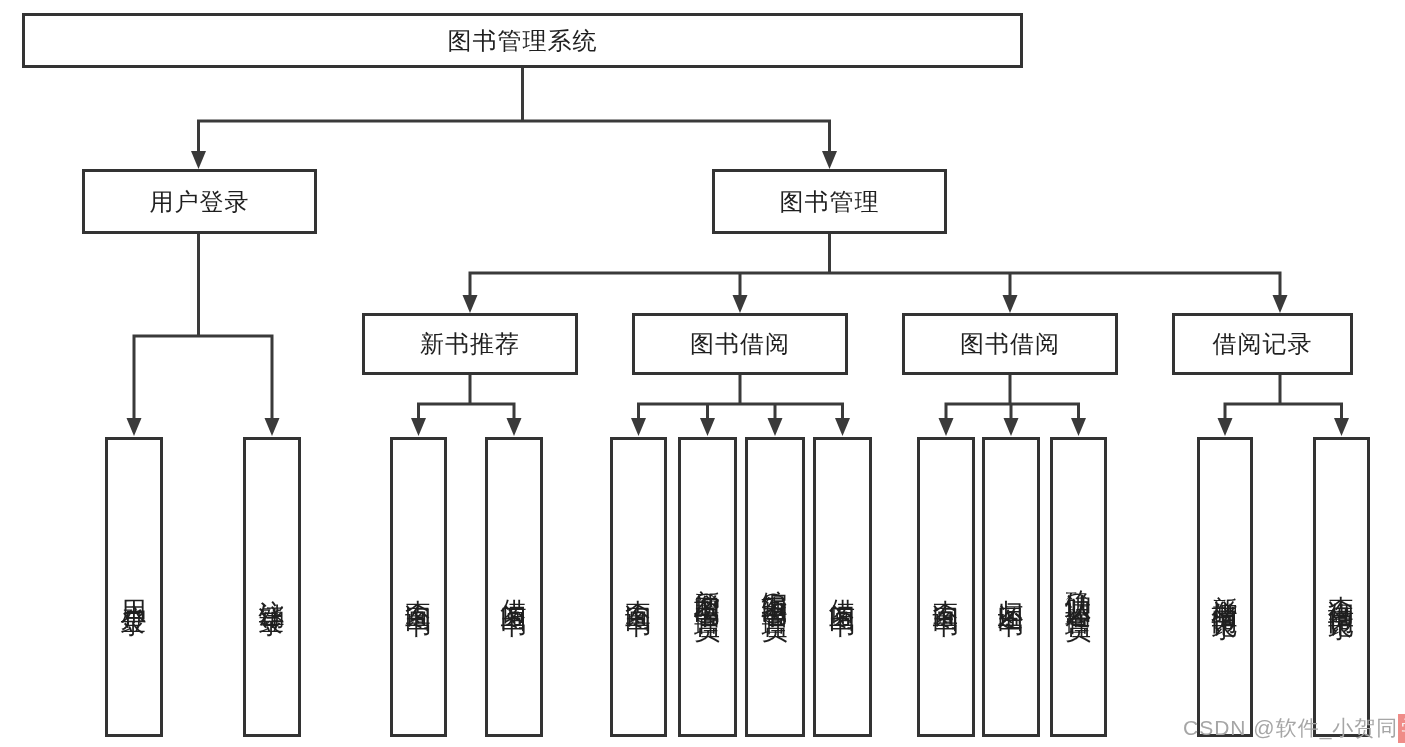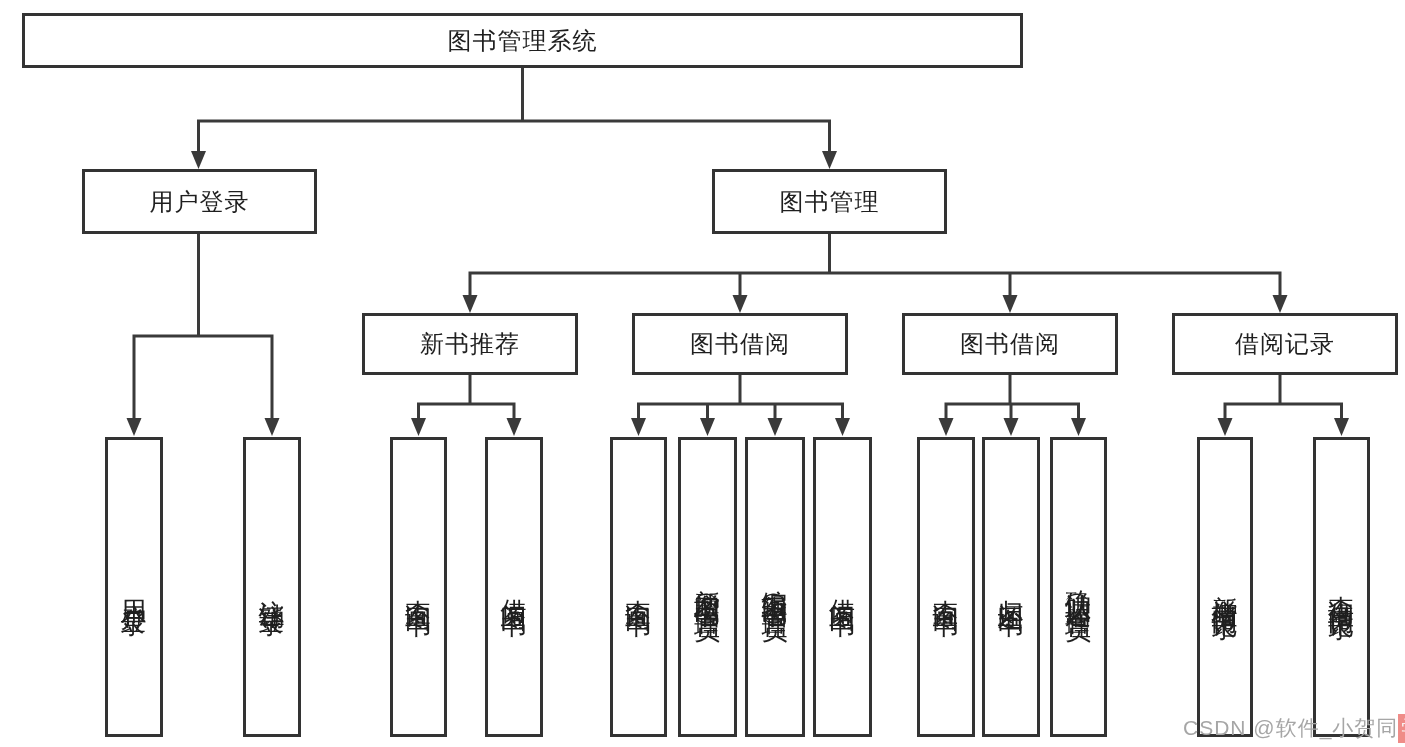--- a/index.html
+++ b/index.html
@@ -116,21 +116,21 @@
 
   <div class="box" style="left:362px;top:313px;width:216px;height:62px">
     <span class="hlabel">新书推荐</span>
   </div>
   <div class="box" style="left:632px;top:313px;width:216px;height:62px">
     <span class="hlabel">图书借阅</span>
   </div>
   <div class="box" style="left:902px;top:313px;width:216px;height:62px">
     <span class="hlabel">图书借阅</span>
   </div>
-  <div class="box" style="left:1172px;top:313px;width:226px;height:62px">
+  <div class="box" style="left:1172px;top:313px;width:181px;height:62px">
     <span class="hlabel">借阅记录</span>
   </div>
 
   <div class="box" style="left:105px;top:437px;width:58px;height:300px">
     <span class="vtext">用户登录</span>
   </div>
   <div class="box" style="left:243px;top:437px;width:58px;height:300px">
     <span class="vtext">注销登录</span>
   </div>
 

